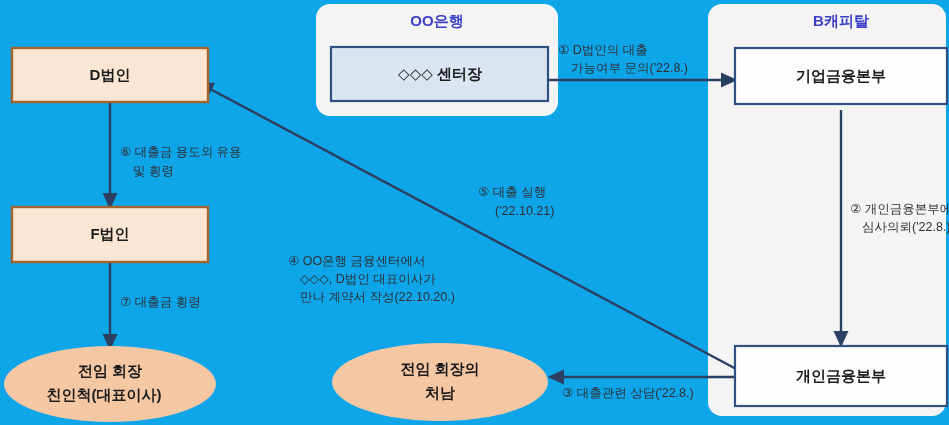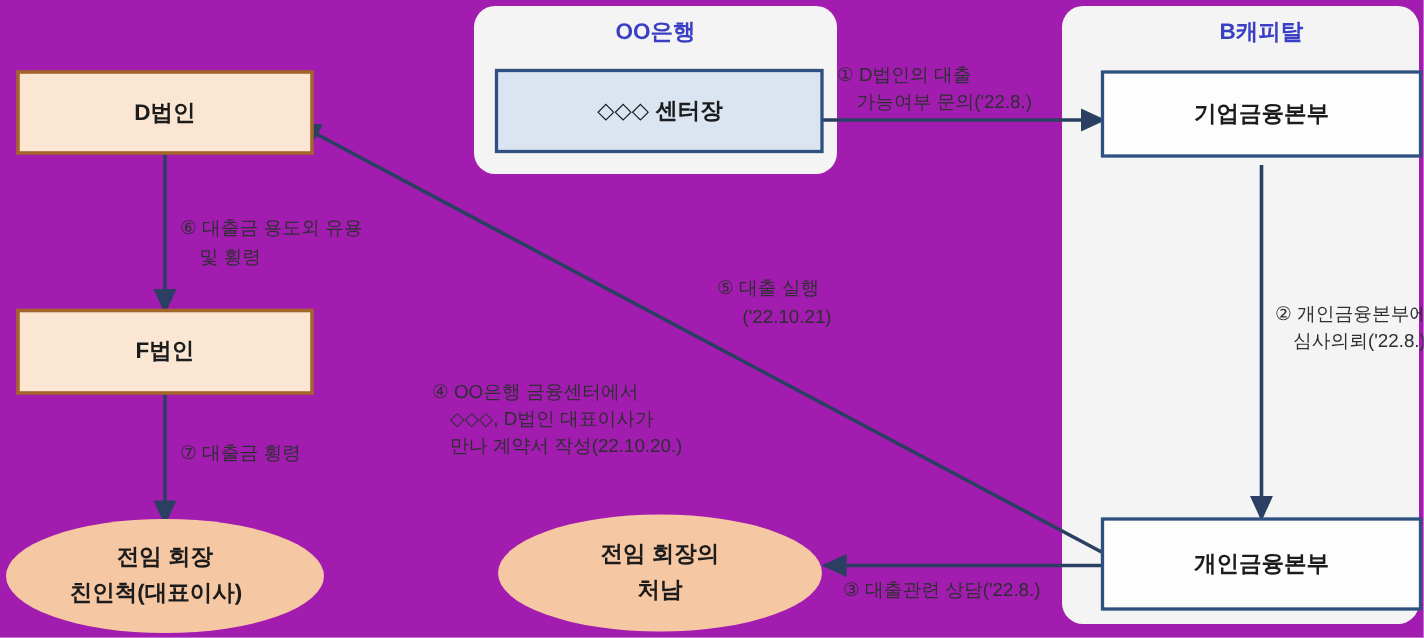--- a/index.html
+++ b/index.html
@@ -11,21 +11,21 @@
     width: 949px;
     height: 425px;
     font-family: "Liberation Sans", "DejaVu Sans", sans-serif;
     overflow: hidden;
     position: relative;
   }
   #diagram-root {
     position: relative;
     width: 949px;
     height: 425px;
-    background: #a21caf;
+    background: #0ea5e9;
   }
   svg.diagram-canvas {
     position: absolute;
     top: 0;
     left: 0;
     width: 949px;
     height: 425px;
   }
   .panel-rect {
     fill: #f4f4f4;

